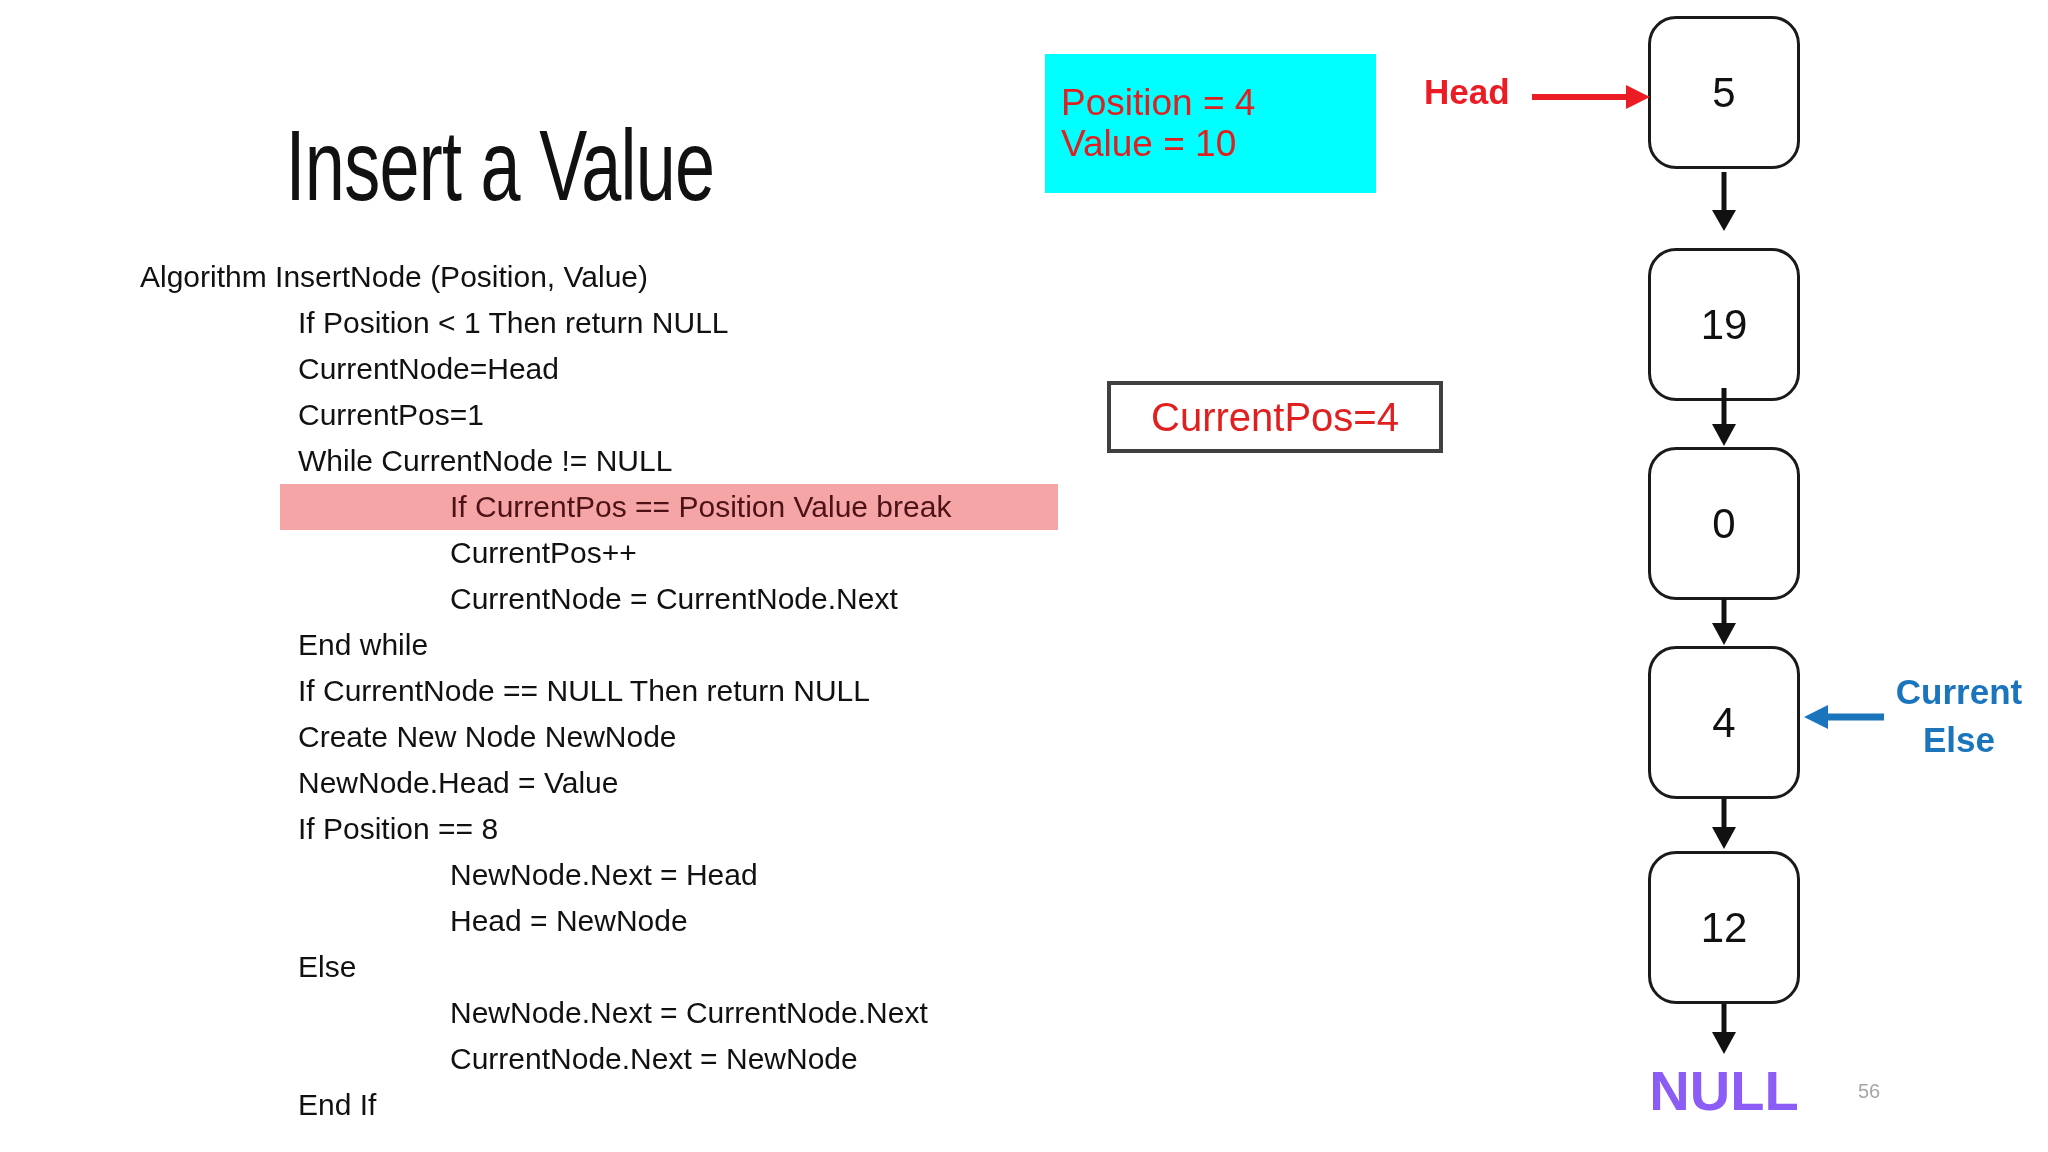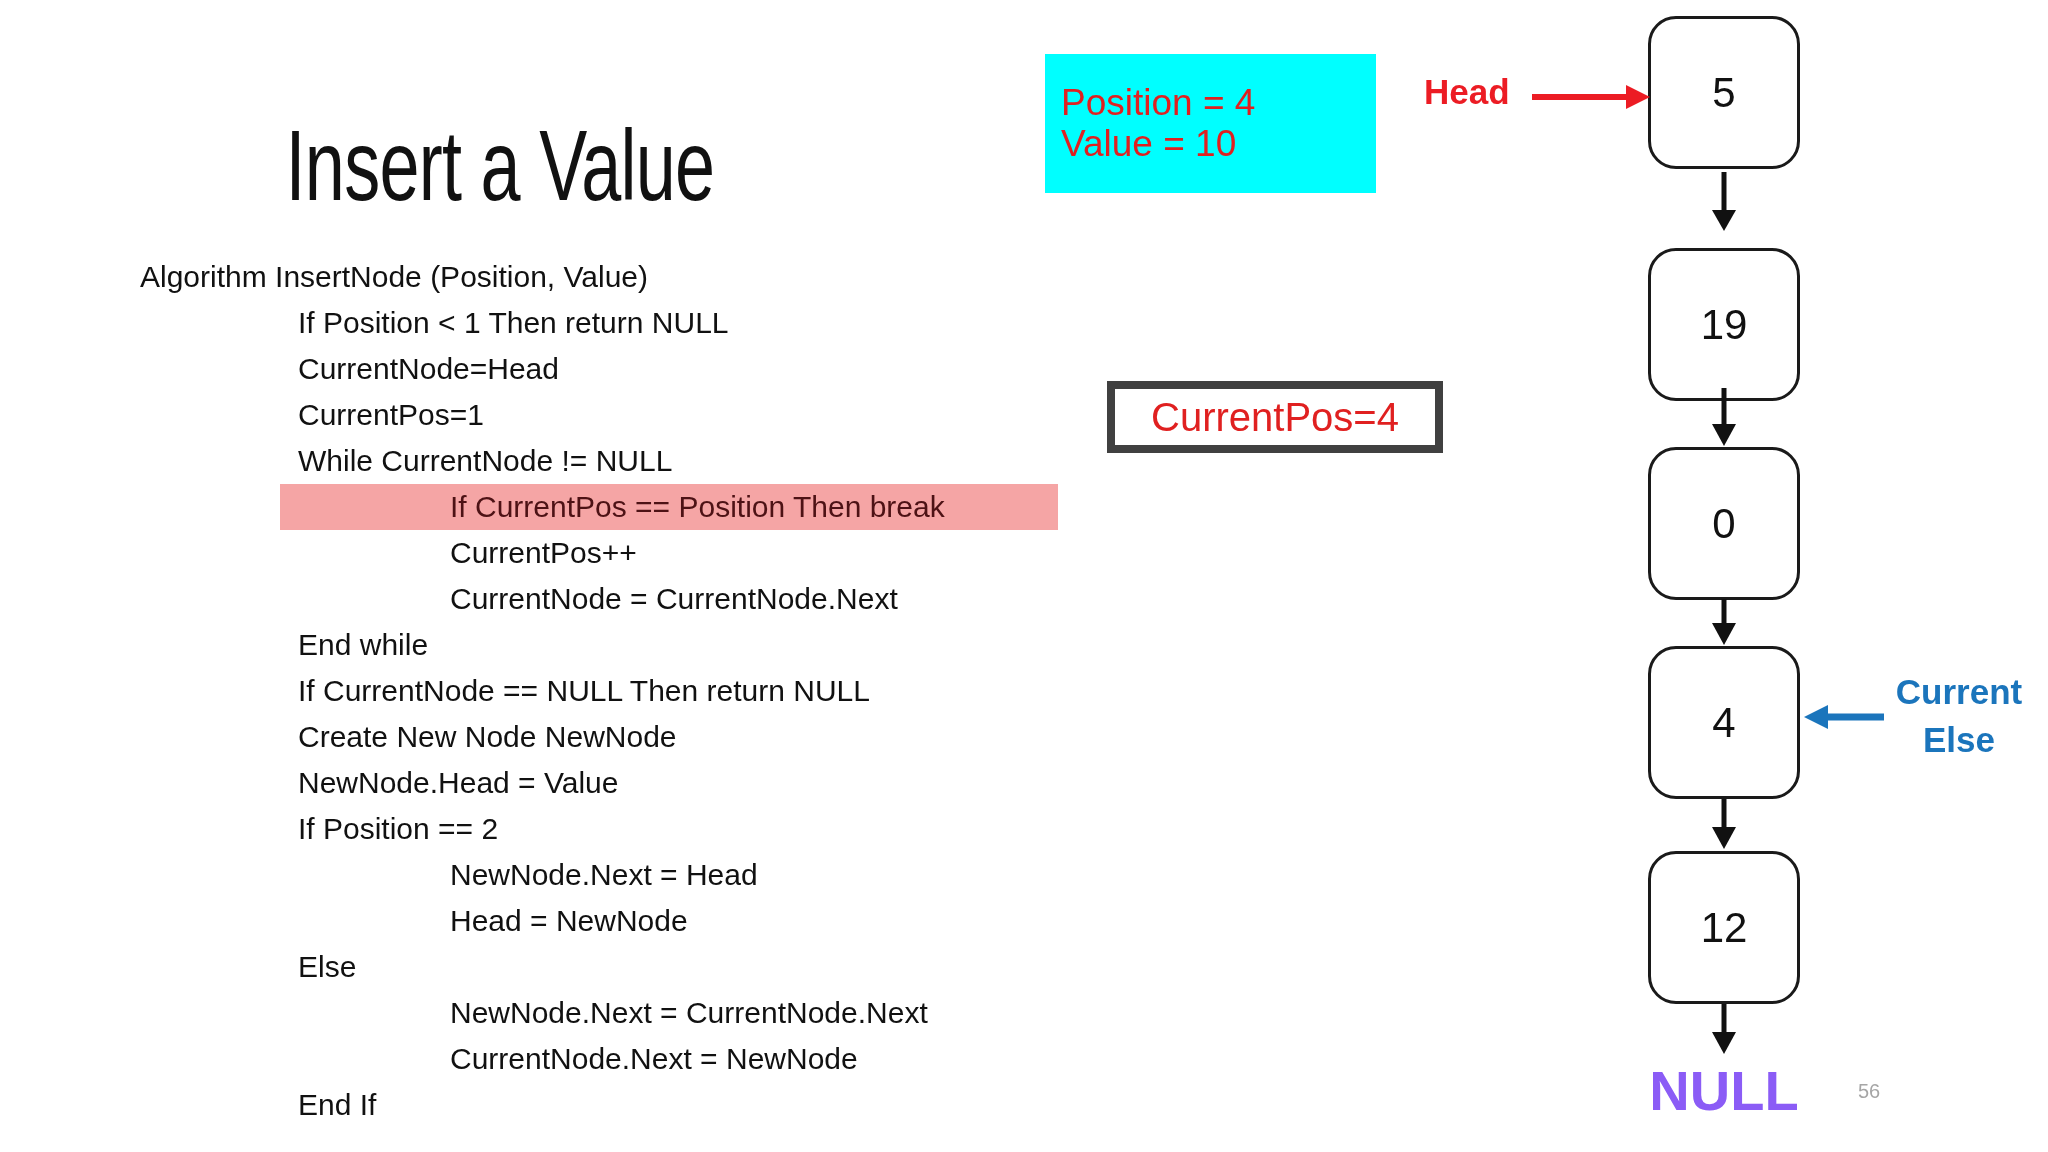--- a/index.html
+++ b/index.html
@@ -69,21 +69,21 @@
     flex-direction: column;
     justify-content: center;
     gap: 0;
   }
   .param-box div { line-height: 1.1; }
   
   .currentpos-box {
     position: absolute;
     left: 1107px; top: 381px;
     width: 336px; height: 72px;
-    border: 8px solid #404040;
+    border: 4px solid #404040;
     box-sizing: border-box;
     background: #fff;
     color: var(--red, #e02020);
     font-size: 40px;
     display: flex;
     align-items: center;
     justify-content: center;
     white-space: nowrap;
   }
   
@@ -155,28 +155,28 @@
 <div class="slide">
 
   <div class="title">Insert a Value</div>
 
   <div class="code-block">
       <div class="code-line indent-0">Algorithm InsertNode (Position, Value)</div>
       <div class="code-line indent-1">If Position &lt; 1 Then return NULL</div>
       <div class="code-line indent-1">CurrentNode=Head</div>
       <div class="code-line indent-1">CurrentPos=1</div>
       <div class="code-line indent-1">While CurrentNode != NULL</div>
-      <div class="code-line indent-2 highlighted">If CurrentPos == Position Then break</div>
+      <div class="code-line indent-2 highlighted">If CurrentPos == Position Value break</div>
       <div class="code-line indent-2">CurrentPos++</div>
       <div class="code-line indent-2">CurrentNode = CurrentNode.Next</div>
       <div class="code-line indent-1">End while</div>
       <div class="code-line indent-1">If CurrentNode == NULL Then return NULL</div>
       <div class="code-line indent-1">Create New Node NewNode</div>
       <div class="code-line indent-1">NewNode.Head = Value</div>
-      <div class="code-line indent-1">If Position == 2</div>
+      <div class="code-line indent-1">If Position == 8</div>
       <div class="code-line indent-2">NewNode.Next = Head</div>
       <div class="code-line indent-2">Head = NewNode</div>
       <div class="code-line indent-1">Else</div>
       <div class="code-line indent-2">NewNode.Next = CurrentNode.Next</div>
       <div class="code-line indent-2">CurrentNode.Next = NewNode</div>
       <div class="code-line indent-1">End If</div>
     </div>
 
   <div class="param-box">
     <div>Position = 4</div>

